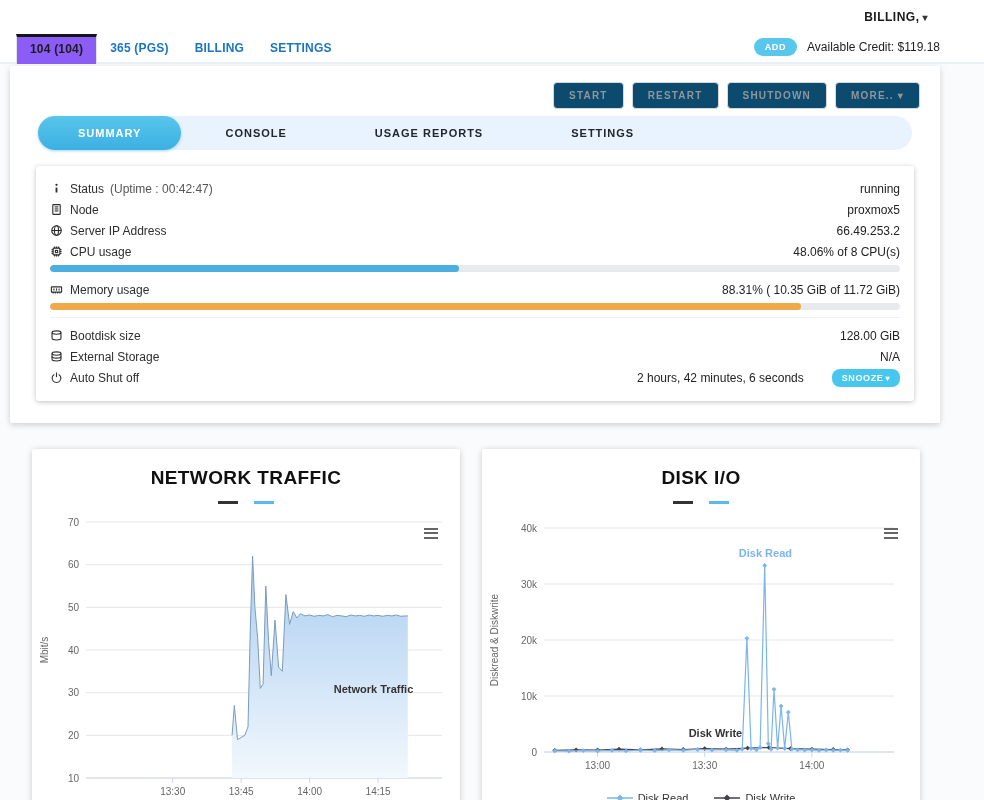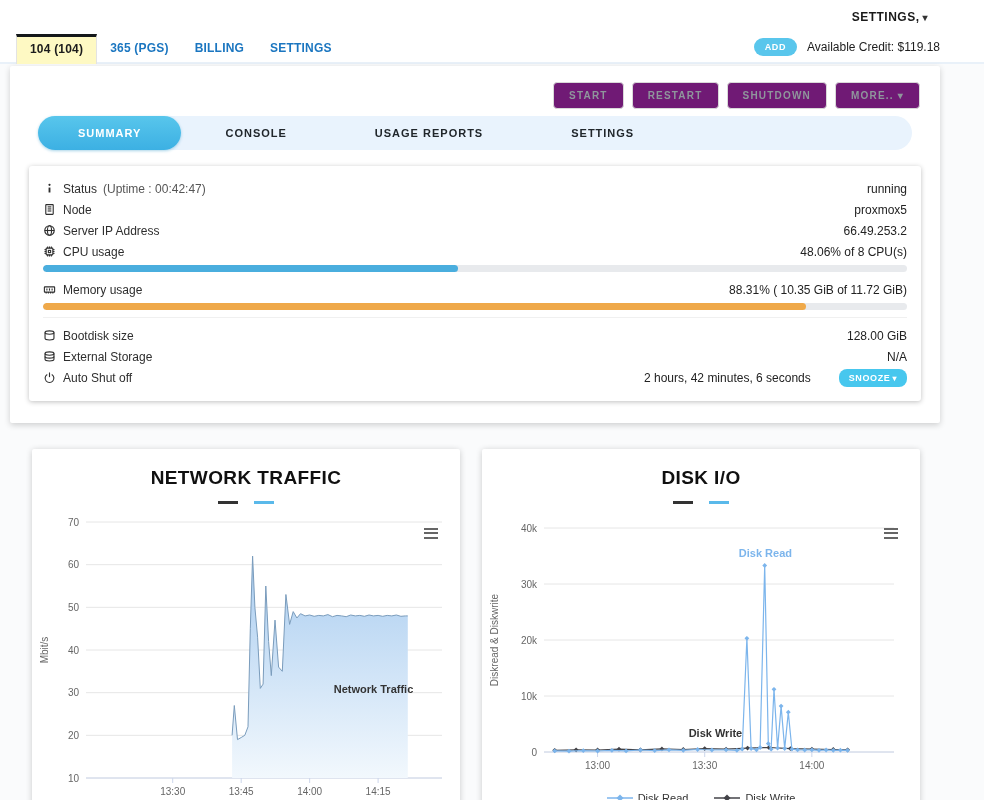--- a/index.html
+++ b/index.html
@@ -7,37 +7,37 @@
   body { font-family:"Liberation Sans", sans-serif; background:#fafbfc; color:#333; }
 
   
   .top { height:34px; background:#fff; display:flex; justify-content:flex-end; align-items:center; padding-right:56px; }
   .welcome { font-size:12px; font-weight:bold; letter-spacing:.5px; color:#1a1a1a; cursor:pointer; }
   .caret { font-size:10px; margin-left:3px; color:#333; }
 
   
   .tabbar { background:#fff; display:flex; align-items:flex-end; padding:0 44px 0 16px; border-bottom:2px solid #e9f1f9; }
   .tab { font-size:12px; font-weight:bold; padding:7px 13px; cursor:pointer; color:#1b76c0; letter-spacing:.2px; }
-  .tab.active { color:#1c1c1c; background:#fef9c3; border:1px solid #e3e3e3; border-top:3px solid #14171a; border-bottom:none; margin-bottom:-2px; padding:5px 13px 8px; }
+  .tab.active { color:#1c1c1c; background:#8b5cf6; border:1px solid #e3e3e3; border-top:3px solid #14171a; border-bottom:none; margin-bottom:-2px; padding:5px 13px 8px; }
   .tab-right { margin-left:auto; display:flex; align-items:center; gap:10px; padding-bottom:6px; }
   .add-pill { background:#59c6ec; color:#fff; font-size:9px; font-weight:bold; letter-spacing:.6px; padding:4px 11px; border-radius:10px; cursor:pointer; }
   .credit-text { font-size:12px; color:#1d1d1d; }
 
   
   .main-card { margin:2px 44px 0 10px; background:#fff; box-shadow:0 2px 6px rgba(0,0,0,.18); border-radius:2px; padding:16px 16px 22px; }
   .actions { display:flex; justify-content:flex-end; gap:8px; padding-right:4px; }
-  .btn { background:#701a75; border:1px solid #d9d9d9; border-radius:4px; padding:7px 15px; font-size:10px; font-weight:bold; letter-spacing:1.2px; color:#8f969c; cursor:pointer; }
+  .btn { background:#0c4a6e; border:1px solid #d9d9d9; border-radius:4px; padding:7px 15px; font-size:10px; font-weight:bold; letter-spacing:1.2px; color:#8f969c; cursor:pointer; }
   .btn .caret { color:#8f969c; margin-left:4px; }
 
   .subtabs { margin:7px 12px 0; background:#e9f3fd; border-radius:20px; height:34px; display:flex; align-items:center;text-align:right; }
   .subtab { font-size:11px; font-weight:bold; letter-spacing:1px; color:#20262b; padding:0 44px; cursor:pointer; }
   .subtab.active { background:linear-gradient(180deg,#58c6ec,#3cb0e3); color:#fff; border-radius:18px; height:34px; line-height:34px; padding:0 40px; box-shadow:0 1px 3px rgba(40,150,200,.4); }
 
   
-  .info-card { margin:16px 3px 0; background:#fff; box-shadow:0 1px 5px rgba(0,0,0,.25); border-radius:3px; padding:12px 14px 13px; }
+  .info-card { margin:16px 10px 0; background:#fff; box-shadow:0 1px 5px rgba(0,0,0,.25); border-radius:3px; padding:12px 14px 13px; }
   .irow { display:flex; align-items:center; height:21px; font-size:12px; color:#2e2e2e; }
   .irow .ic { width:20px; display:inline-flex; align-items:center; }
   .irow .lbl { font-weight:normal; }
   .irow .sub { color:#555; margin-left:6px; font-size:12px; }
   .irow .val { margin-left:auto; text-align:right; color:#222; }
   .bar { height:7px; background:#e8eaed; border-radius:4px; margin:3px 0 7px; overflow:hidden; }
   .bar > div { height:100%; border-radius:4px; }
   .i-divider { border-bottom:1px solid #f0f0f0; margin:6px 0 7px; }
   .snooze { background:#47c7ee; color:#fff; font-size:9px; font-weight:bold; letter-spacing:.6px; padding:4px 10px; border-radius:8px; margin-left:28px; cursor:pointer; }
   .snooze .caret { color:#fff; margin-left:2px; font-size:8px; }
@@ -59,21 +59,21 @@
   svg text.ann { font-size:11px; font-weight:bold; font-family:"Liberation Sans",sans-serif; }
   .disk-legend { display:flex; justify-content:center; align-items:center; gap:26px; margin-top:2px; font-size:11px; color:#333; }
   .disk-legend .item { display:flex; align-items:center; gap:5px; cursor:pointer; }
   .icsvg { stroke:#2e2e2e; fill:none; stroke-width:1.2; }
 </style>
 </head>
 <body>
 
 <div class="top">
   <span class="welcome">
-    <span>SETTINGS,</span><span class="caret">▾</span>
+    <span>BILLING,</span><span class="caret">▾</span>
   </span>
 </div>
 
 <div class="tabbar">
   <div class="tab active">104 (104)</div>
   <div class="tab">365 (PGS)</div>
   <div class="tab">BILLING</div>
   <div class="tab">SETTINGS</div>
   <div class="tab-right">
     <span class="add-pill">ADD</span>

